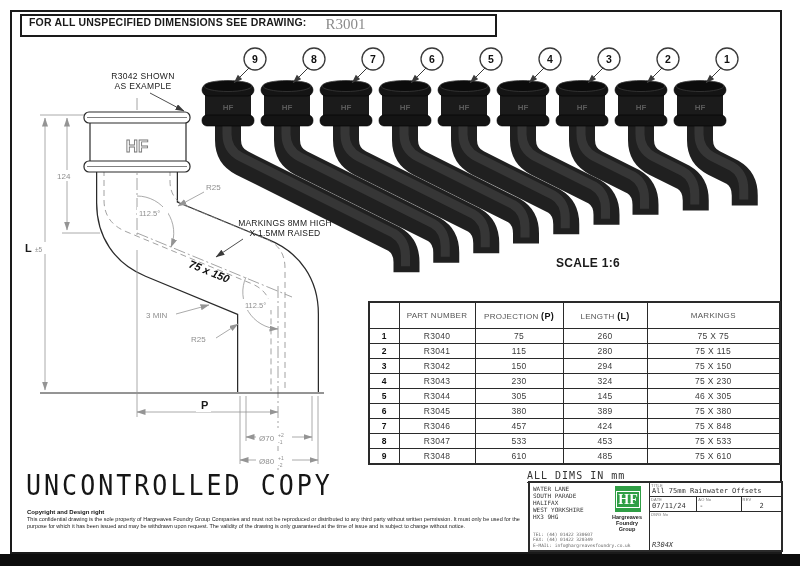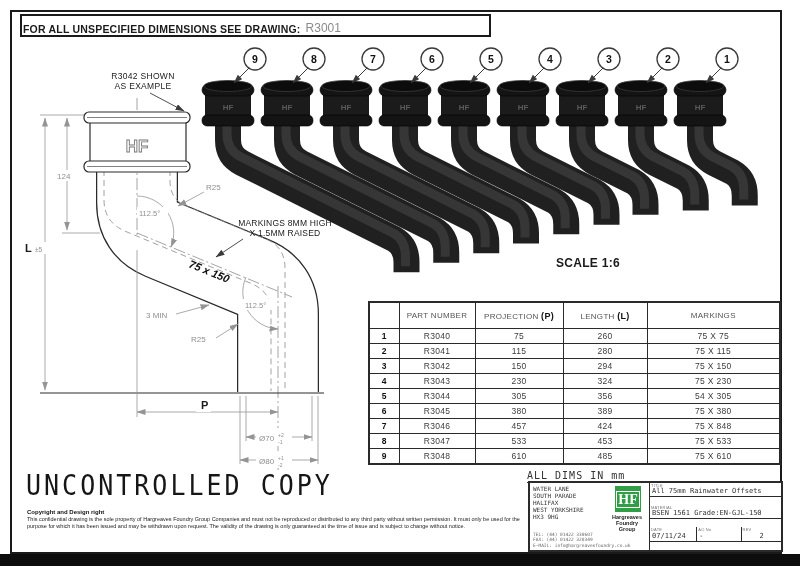--- a/index.html
+++ b/index.html
@@ -2,23 +2,23 @@
 <html><head>
 <meta charset="utf-8">
 <style>
   html,body{margin:0;padding:0;background:#fff;}
   #sheet{position:relative;width:800px;height:566px;background:#fff;overflow:hidden;
          font-family:"Liberation Sans",sans-serif;color:#1a1a1a;}
   .abs{position:absolute;}
   #sheet-border{left:10px;top:10px;width:768px;height:540px;border:2px solid #1a1a1a;}
   #bottom-bar{left:0;top:554px;width:800px;height:12px;background:#0d0d0d;}
   #banner{left:20px;top:14px;width:466px;height:19px;border:2px solid #1a1a1a;background:#fff;
-          display:flex;align-items:flex-end;padding-left:1px;}
+          display:flex;align-items:flex-start;padding-left:7px;}
   #banner .b-label{font-weight:bold;font-size:10.5px;letter-spacing:.2px;}
-  #banner .b-value{font-family:Liberation Sans, sans-serif;font-size:12px;color:#8b8b8b;margin-left:5px;}
+  #banner .b-value{font-family:Liberation Serif, serif;font-size:15px;color:#8b8b8b;margin-left:19px;}
   #scale-note{left:556px;top:256px;font-weight:bold;font-size:12px;letter-spacing:.3px;}
   
   #parts-table{left:368px;top:301px;border-collapse:collapse;table-layout:fixed;background:#fff;}
   #parts-table td,#parts-table th{border:1px solid #2a2a2a;font-size:8.5px;text-align:center;
         padding:0;height:14px;font-weight:normal;color:#3c3c3c;letter-spacing:.3px;overflow:hidden;}
   #parts-table thead th{height:25px;font-size:8px;color:#555;}
   #parts-table thead th b{color:#111;font-size:9px;}
   #parts-table td.rownum{font-weight:bold;color:#111;}
   #parts-table{border:2px solid #2a2a2a;}
   
@@ -30,21 +30,21 @@
   .addr{position:absolute;left:3px;top:2px;font-family:"DejaVu Sans Mono",monospace;
         font-size:6px;line-height:7px;color:#333;white-space:pre;}
   .contact{position:absolute;left:3px;bottom:2px;font-family:"DejaVu Sans Mono",monospace;
         font-size:4.5px;line-height:5.5px;color:#666;white-space:pre;}
   #hf-logo{position:absolute;right:8px;top:3px;width:26px;height:26px;background:#2f9e45;
         display:flex;align-items:center;justify-content:center;}
   #hf-logo span{color:#fff;font-family:"Liberation Serif",serif;font-weight:bold;font-size:14px;
         border:1px solid #fff;padding:0 1px;line-height:15px;}
   #logo-caption{position:absolute;right:2px;top:31px;width:40px;text-align:center;
         font-size:5.5px;line-height:6px;color:#222;font-weight:bold;}
-  #tb-right{width:131px;display:flex;flex-direction:column;gap:8px;}
+  #tb-right{width:131px;display:flex;flex-direction:column;}
   .tb-row{display:flex;border-bottom:1px solid #2a2a2a;}
   .tb-row:last-child{border-bottom:none;font-style:italic;}
   .tb-cell{position:relative;border-right:1px solid #2a2a2a;overflow:hidden;}
   .tb-cell:last-child{border-right:none;}
   .tb-label{position:absolute;left:1px;top:0;font-size:4px;color:#777;letter-spacing:.2px;}
   .tb-value{position:absolute;left:2px;bottom:1px;font-family:"DejaVu Sans Mono",monospace;
         font-size:7px;color:#333;white-space:pre;}
   
   #stamp{left:26px;top:470px;font-family:"DejaVu Sans Mono",monospace;font-size:25px;
          letter-spacing:3px;color:#161616;transform:scale(1,1.1);transform-origin:left top;}
@@ -316,22 +316,22 @@
           <td class="rownum">4</td>
           <td>R3043</td>
           <td>230</td>
           <td>324</td>
           <td>75 X 230</td>
         </tr>
         <tr>
           <td class="rownum">5</td>
           <td>R3044</td>
           <td>305</td>
-          <td>356</td>
-          <td>54 X 305</td>
+          <td>145</td>
+          <td>46 X 305</td>
         </tr>
         <tr>
           <td class="rownum">6</td>
           <td>R3045</td>
           <td>380</td>
           <td>389</td>
           <td>75 X 380</td>
         </tr>
         <tr>
           <td class="rownum">7</td>
@@ -372,26 +372,20 @@
       <div id="logo-caption">Hargreaves Foundry Group</div>
       <div class="contact">TEL: (44) 01422 330607
 FAX: (44) 01422 320349
 E-MAIL: info@hargreavesfoundry.co.uk</div>
     </div>
     <div id="tb-right">
       <div class="tb-row" style="height:13px">
         <div class="tb-cell" style="width:131px">
           <span class="tb-label">TITLE</span>
           <span class="tb-value">All 75mm Rainwater Offsets</span>
-        </div>
-      </div>
-      <div class="tb-row" style="height:13px">
-        <div class="tb-cell" style="width:131px">
-          <span class="tb-label">MATERIAL</span>
-          <span class="tb-value">BSEN 1561 Grade:EN-GJL-150</span>
         </div>
       </div>
       <div class="tb-row" style="height:14px">
         <div class="tb-cell" style="width:47px">
           <span class="tb-label">DATE</span>
           <span class="tb-value">07/11/24</span>
         </div>
         <div class="tb-cell" style="width:44px">
           <span class="tb-label">AO No</span>
           <span class="tb-value">-</span>

